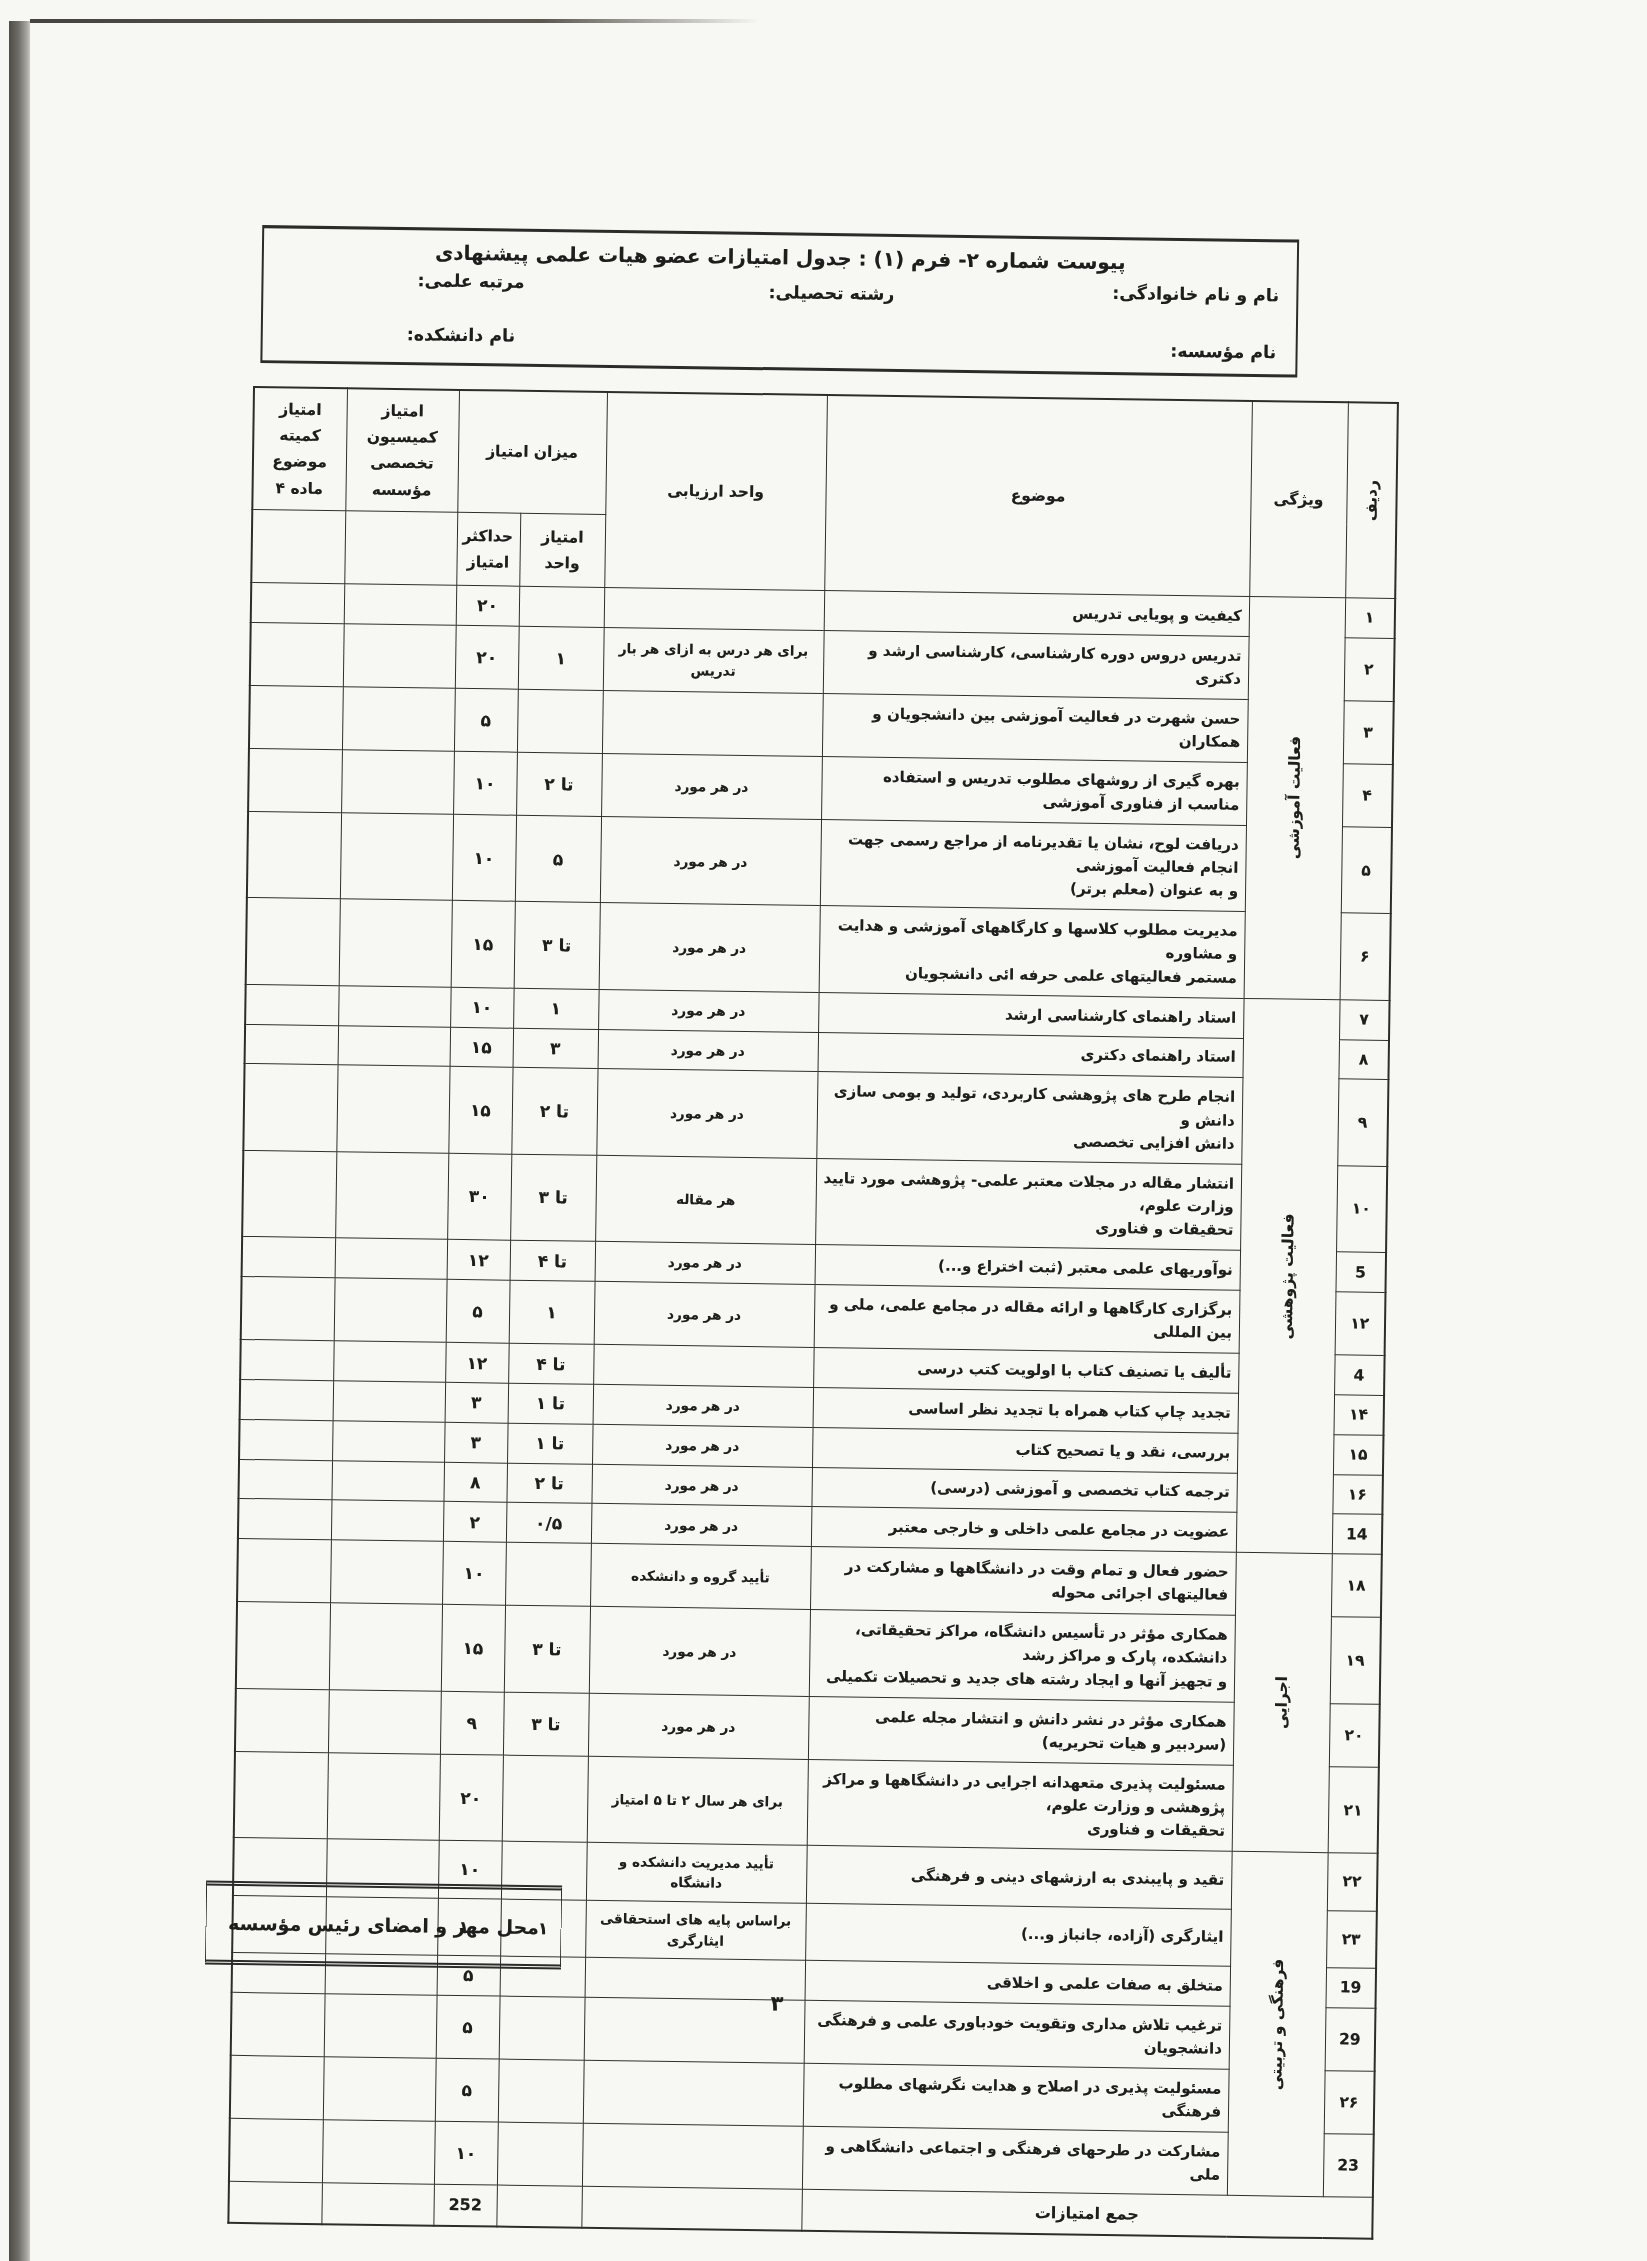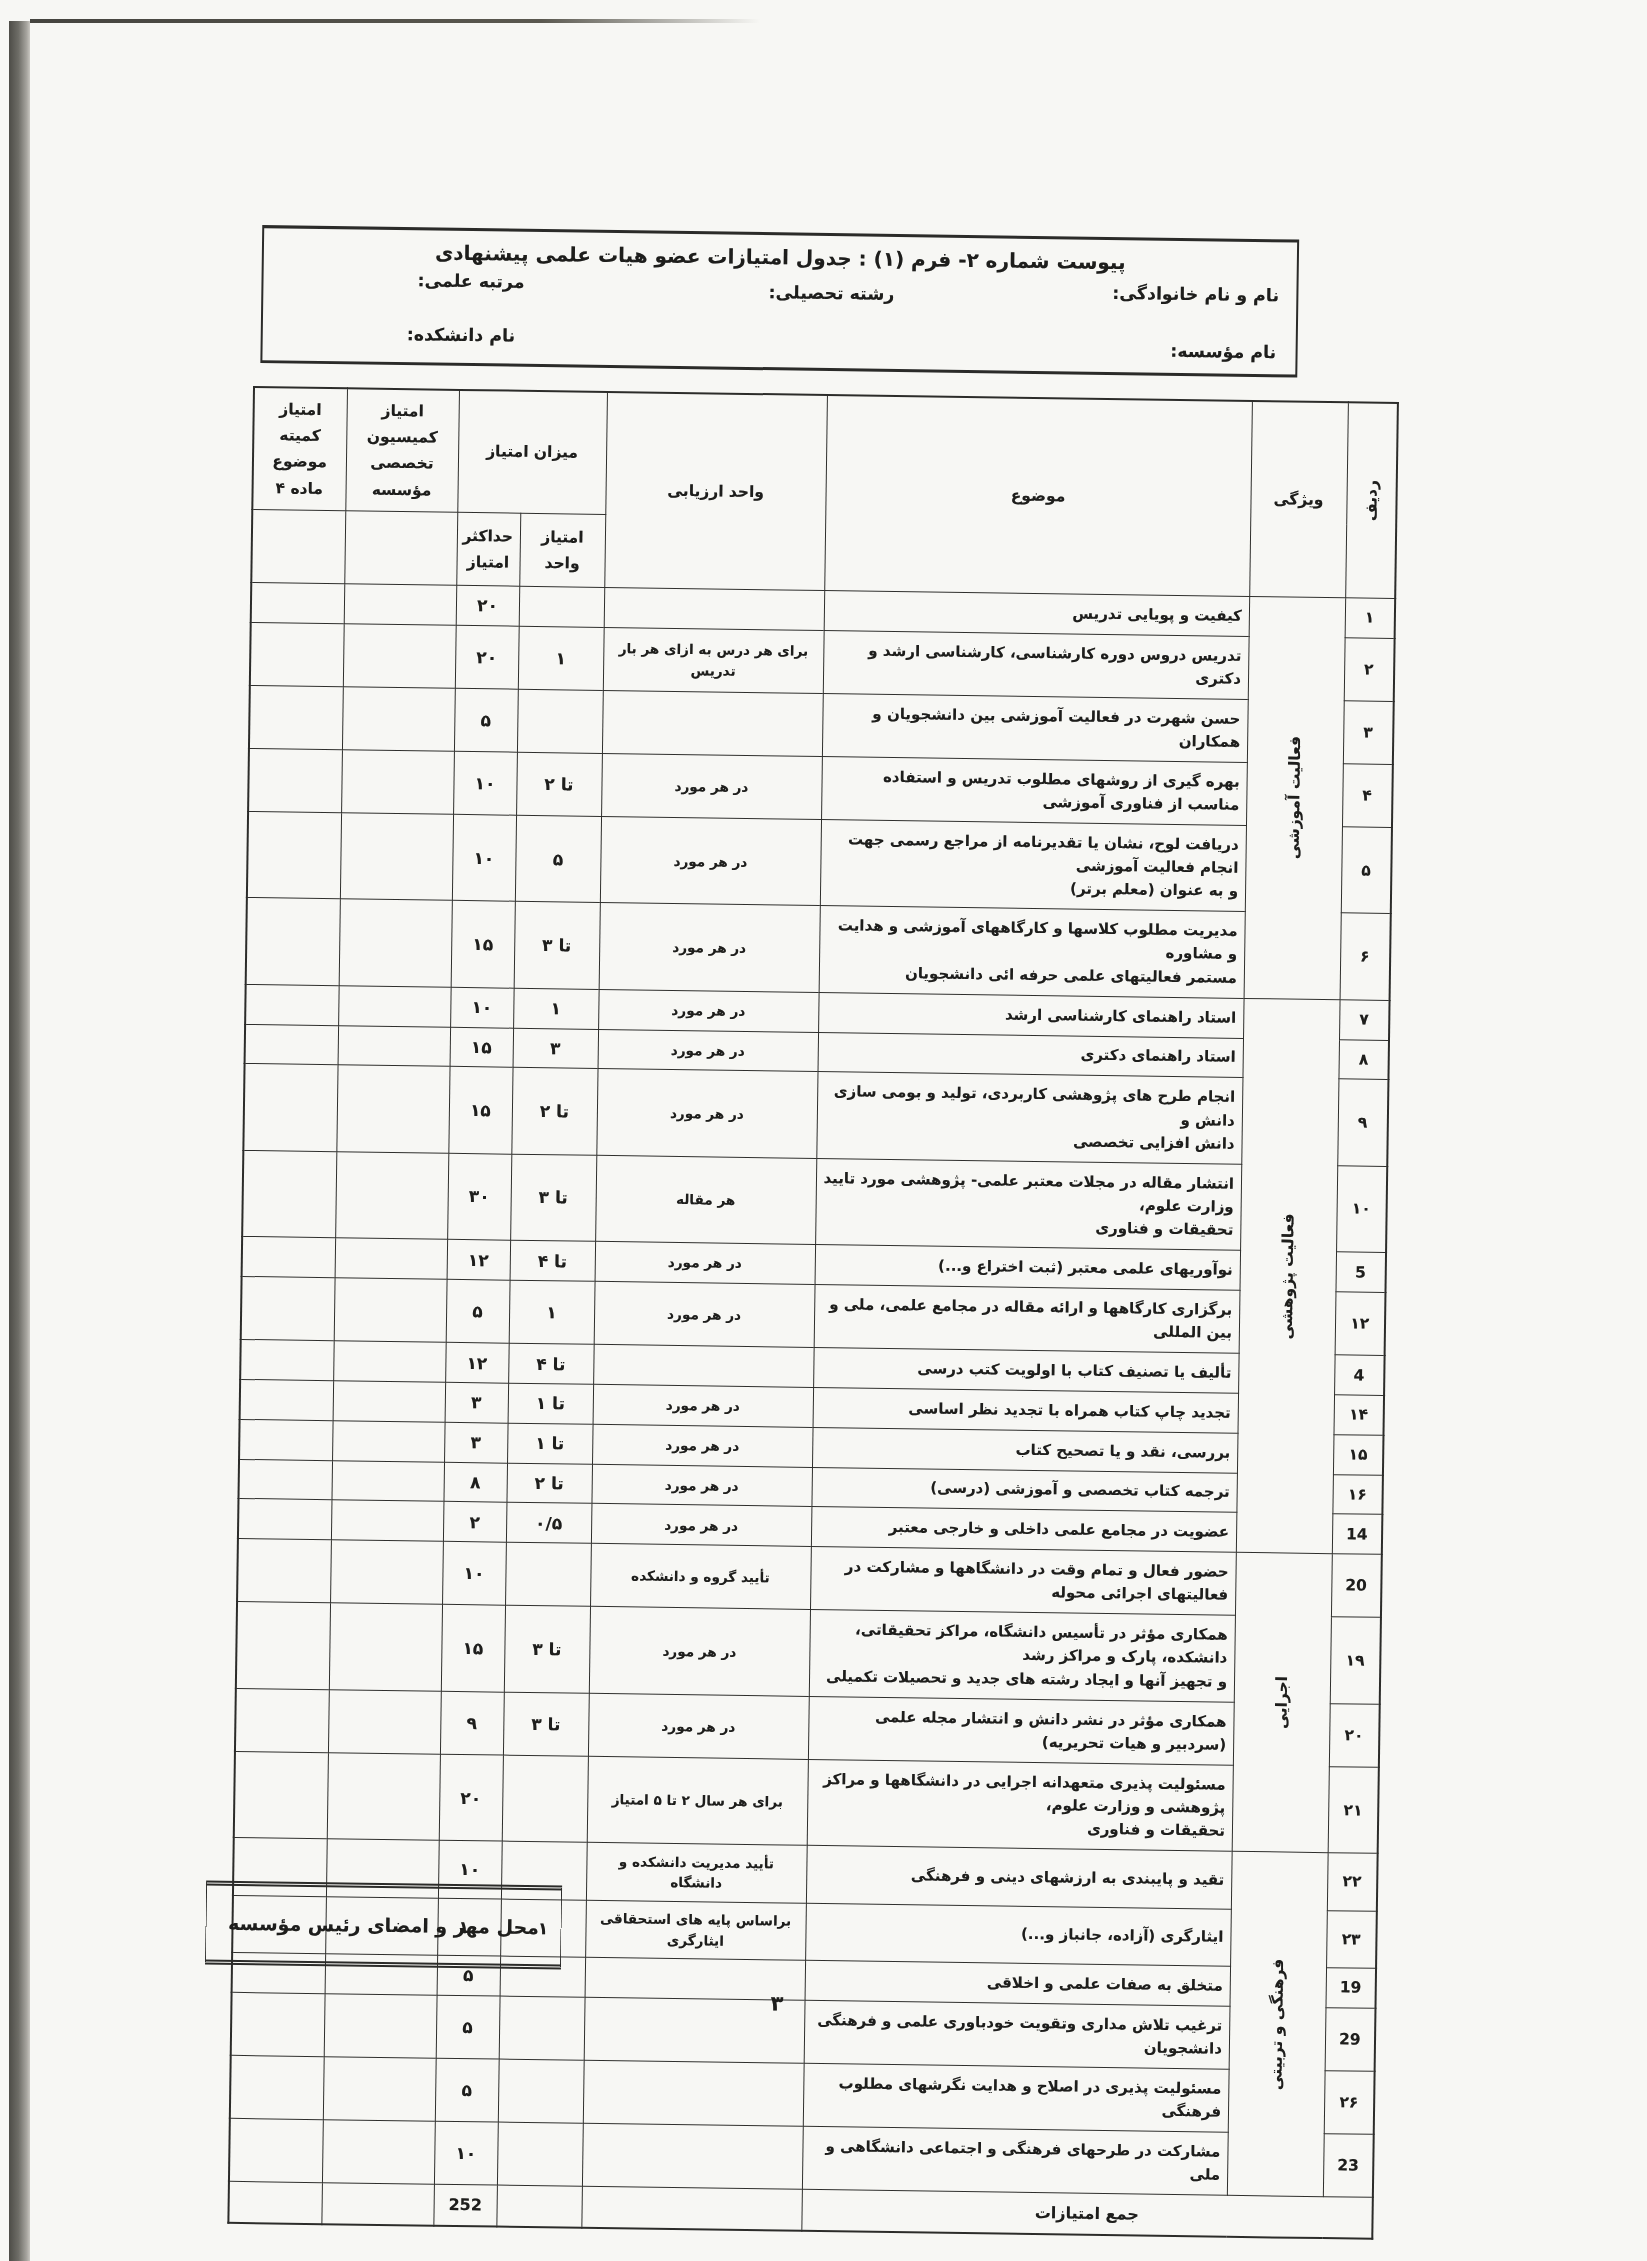--- a/index.html
+++ b/index.html
@@ -285,21 +285,21 @@
         <tr>
           <td class="c-no">14</td>
           <td class="c-sub">عضویت در مجامع علمی داخلی و خارجی معتبر</td>
           <td class="c-eval">در هر مورد</td>
           <td class="c-num">۰/۵</td>
           <td class="c-num">۲</td>
           <td class="c-num"></td>
           <td class="c-num"></td>
         </tr>
         <tr>
-          <td class="c-no">20</td>
+          <td class="c-no">۱۸</td>
           <td class="cat-cell" rowspan="4">
             <span class="vtext">اجرایی</span>
           </td>
           <td class="c-sub">حضور فعال و تمام وقت در دانشگاهها و مشارکت در فعالیتهای اجرائی محوله</td>
           <td class="c-eval">تأیید گروه و دانشکده</td>
           <td class="c-num"></td>
           <td class="c-num">۱۰</td>
           <td class="c-num"></td>
           <td class="c-num"></td>
         </tr>

